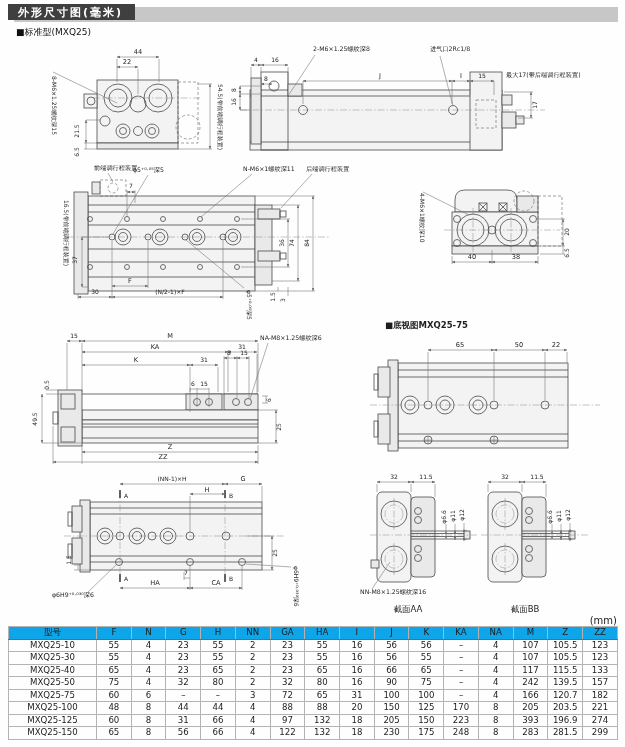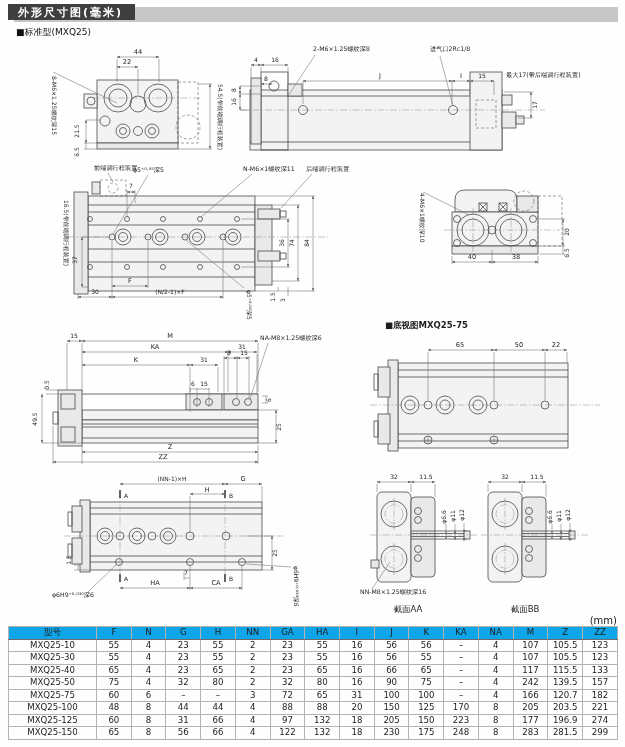--- a/index.html
+++ b/index.html
@@ -719,21 +719,21 @@
             <td>31</td>
             <td>66</td>
             <td>4</td>
             <td>97</td>
             <td>132</td>
             <td>18</td>
             <td>205</td>
             <td>150</td>
             <td>223</td>
             <td>8</td>
-            <td>177</td>
+            <td>393</td>
             <td>196.9</td>
             <td>274</td>
           </tr>
           <tr>
             <td class="model">MXQ25-150</td>
             <td>65</td>
             <td>8</td>
             <td>56</td>
             <td>66</td>
             <td>4</td>

